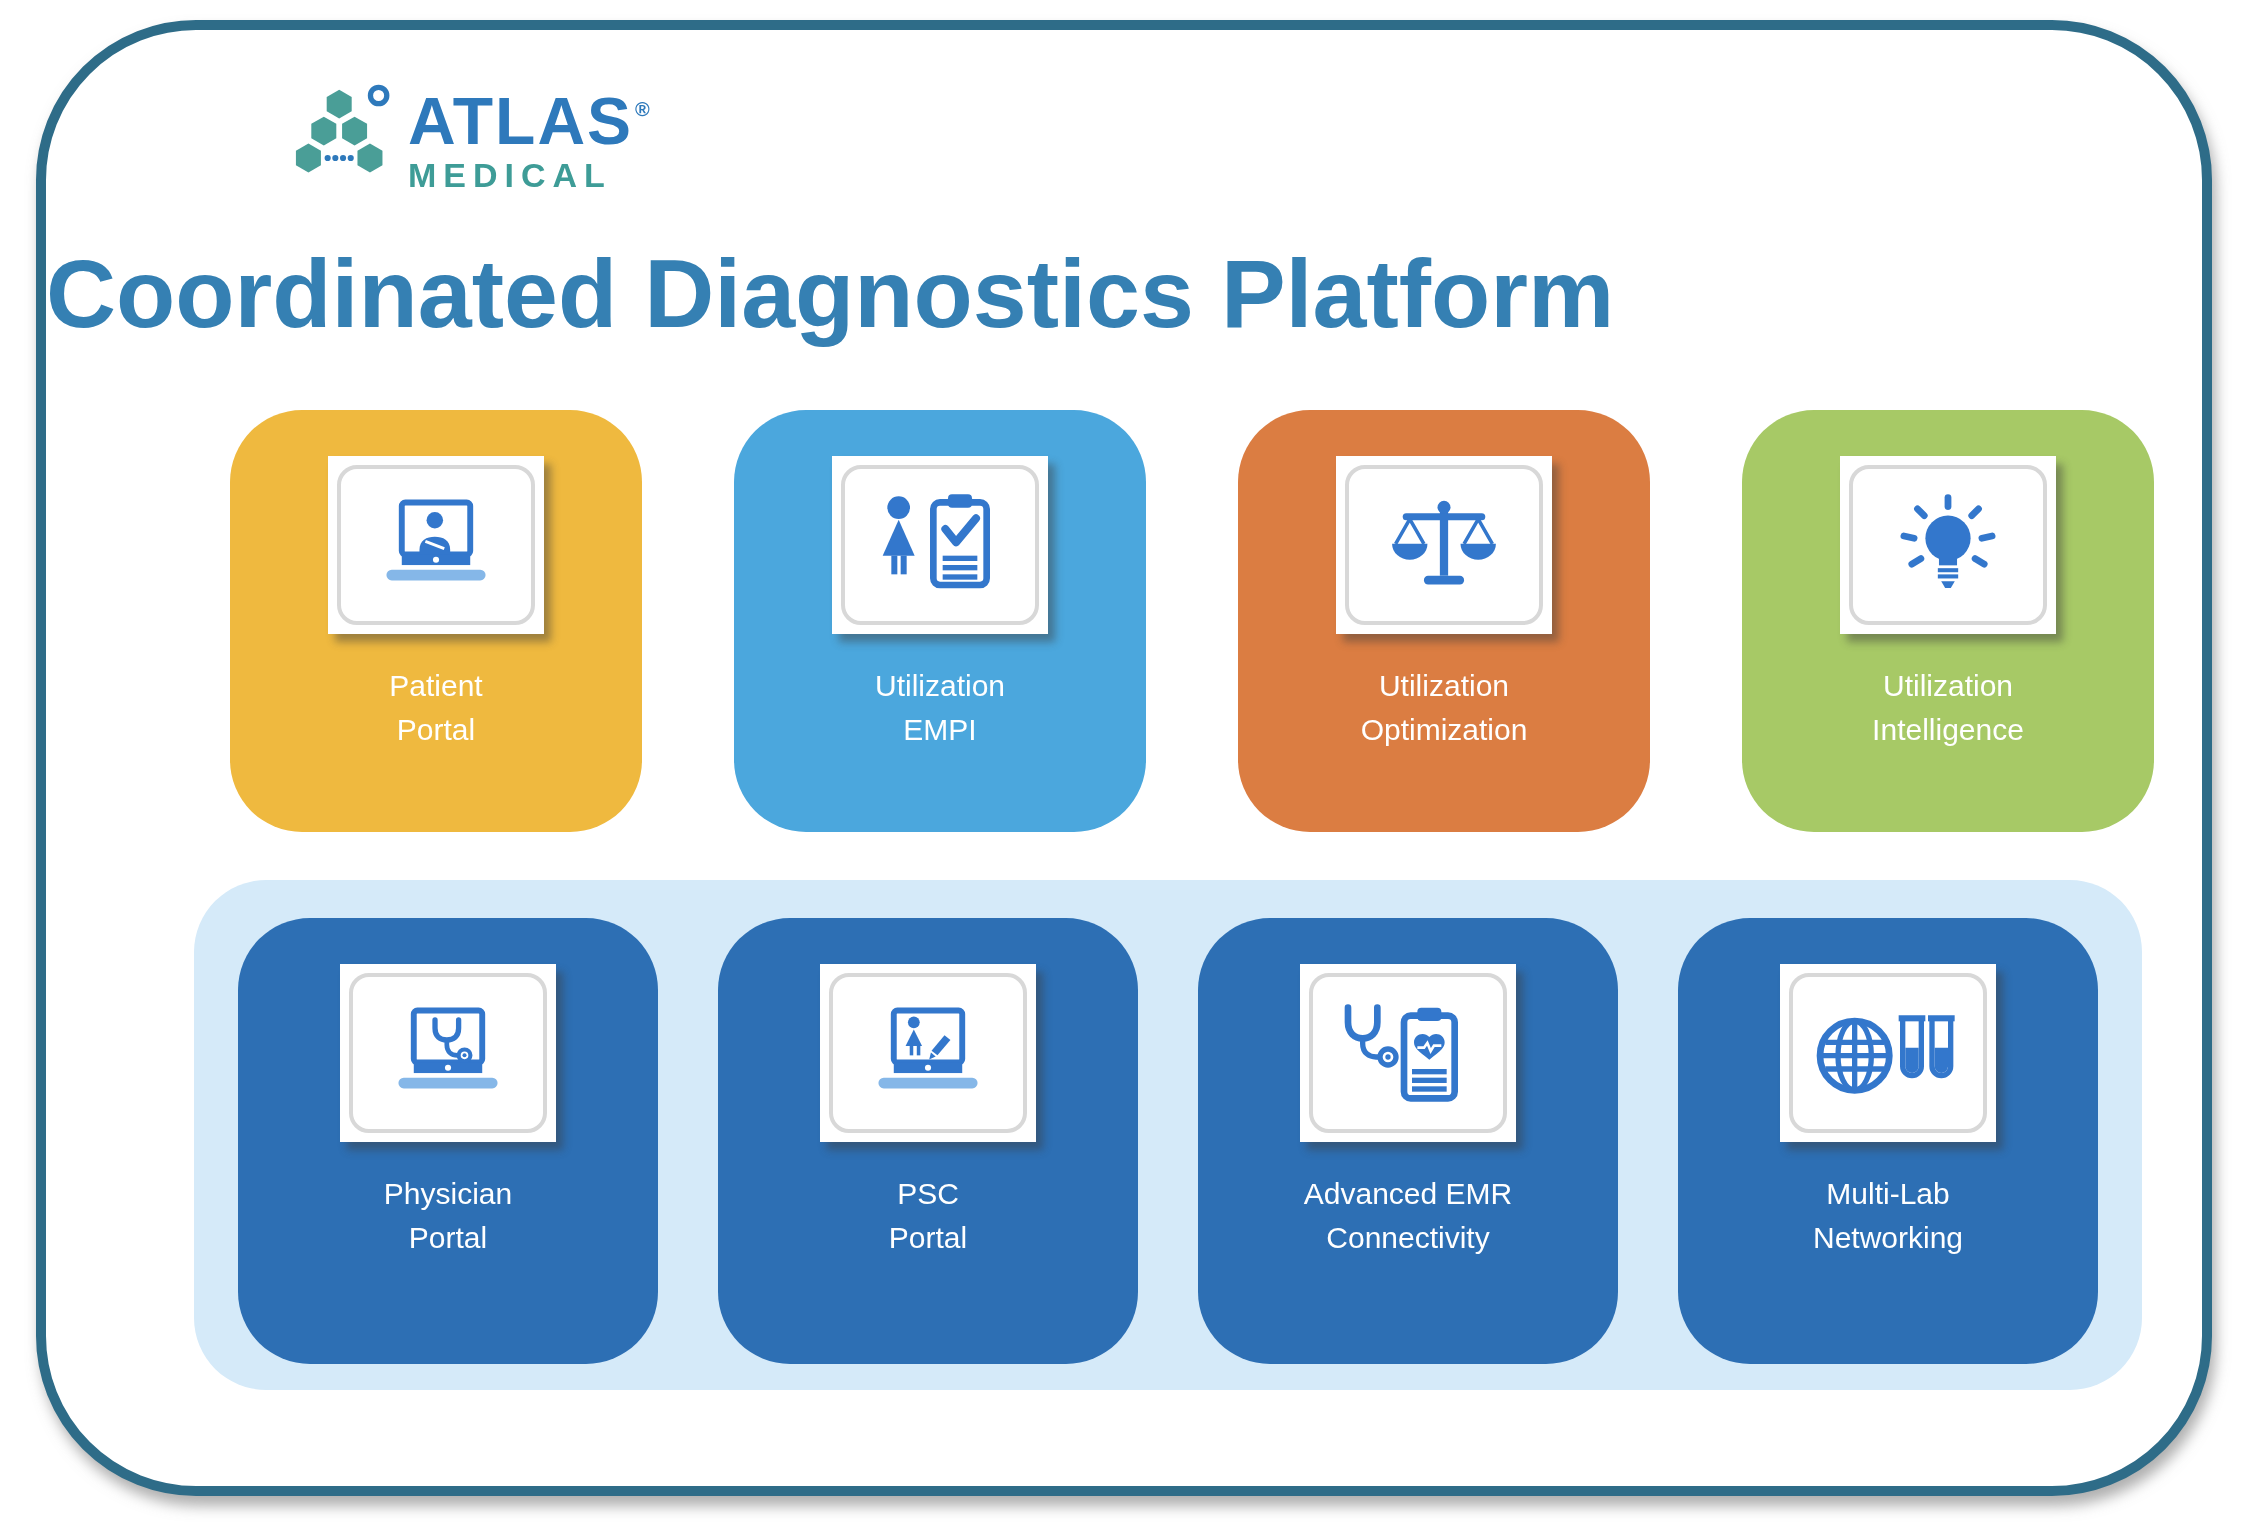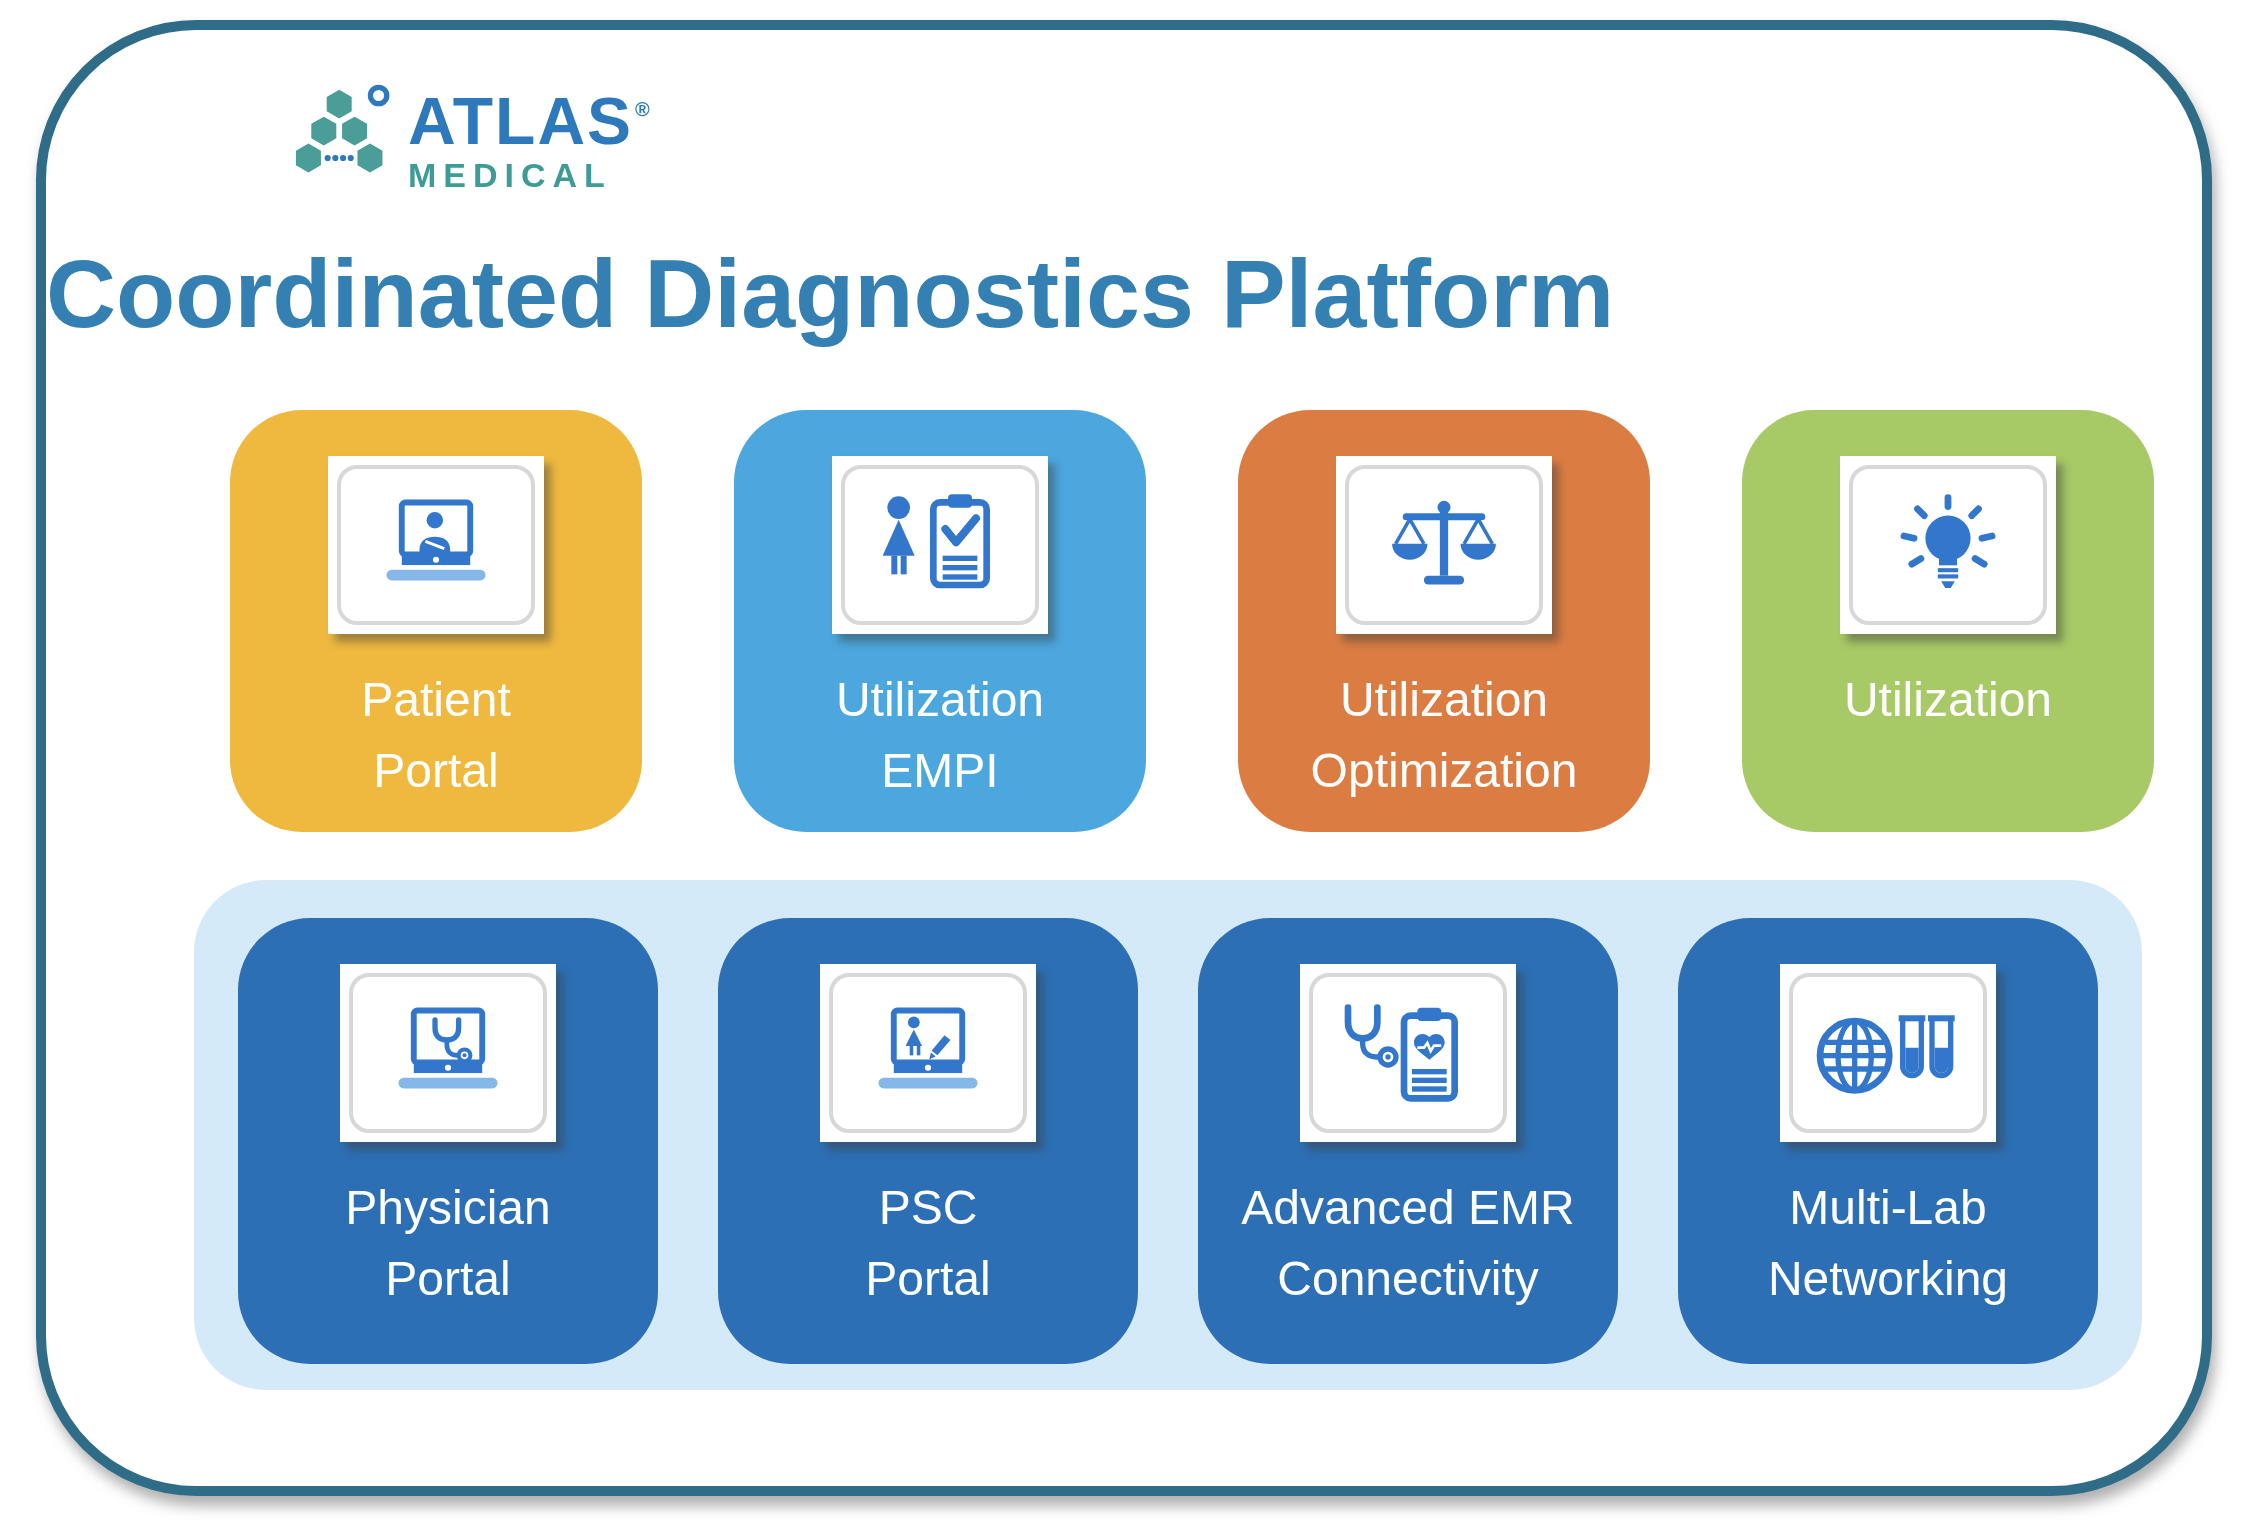--- a/index.html
+++ b/index.html
@@ -44,21 +44,21 @@
   }
   .card-frame{
     position:absolute;left:9px;top:9px;right:9px;bottom:9px;
     border:4px solid #D8D8D8;border-radius:20px;
     display:flex;align-items:center;justify-content:center;overflow:hidden;
   }
   .card-frame svg{display:block;}
   .icon-n{width:118px;height:104px;}
   .icon-w{width:150px;height:112px;}
   
-  .tile-label{margin-top:30px;text-align:center;color:#ffffff;font-size:48px;line-height:1.48;font-weight:400;}
+  .tile-label{margin-top:30px;text-align:center;color:#ffffff;font-size:30px;line-height:1.48;font-weight:400;}
   .tile-label span{display:block;}
 </style>
 </head>
 <body>
 
 <div class="canvas">
   <div class="frame">
 
     <div class="logo">
       <svg class="logo-mark" viewBox="0 0 104 100">
@@ -167,20 +167,21 @@
               <circle cx="50" cy="40" r="20" fill="#3377CC"></circle>
               <path d="M42 55 h16 v9 h-16 z" fill="#3377CC"></path>
               <rect x="41" y="66.5" width="18" height="3.6" fill="#3377CC"></rect>
               <rect x="41" y="72" width="18" height="3.6" fill="#3377CC"></rect>
               <path d="M44 78 h12 l-3.5 6 h-5 z" fill="#3377CC"></path>
             </svg>
           </div>
         </div>
         <div class="tile-label">
           <span>Utilization</span>
+          <span>Intelligence</span>
         </div>
       </div>
     </div>
 
     <div class="band">
       <div class="row-bottom">
 
         <div class="tile tile-blue">
           <div class="card">
             <div class="card-frame">

